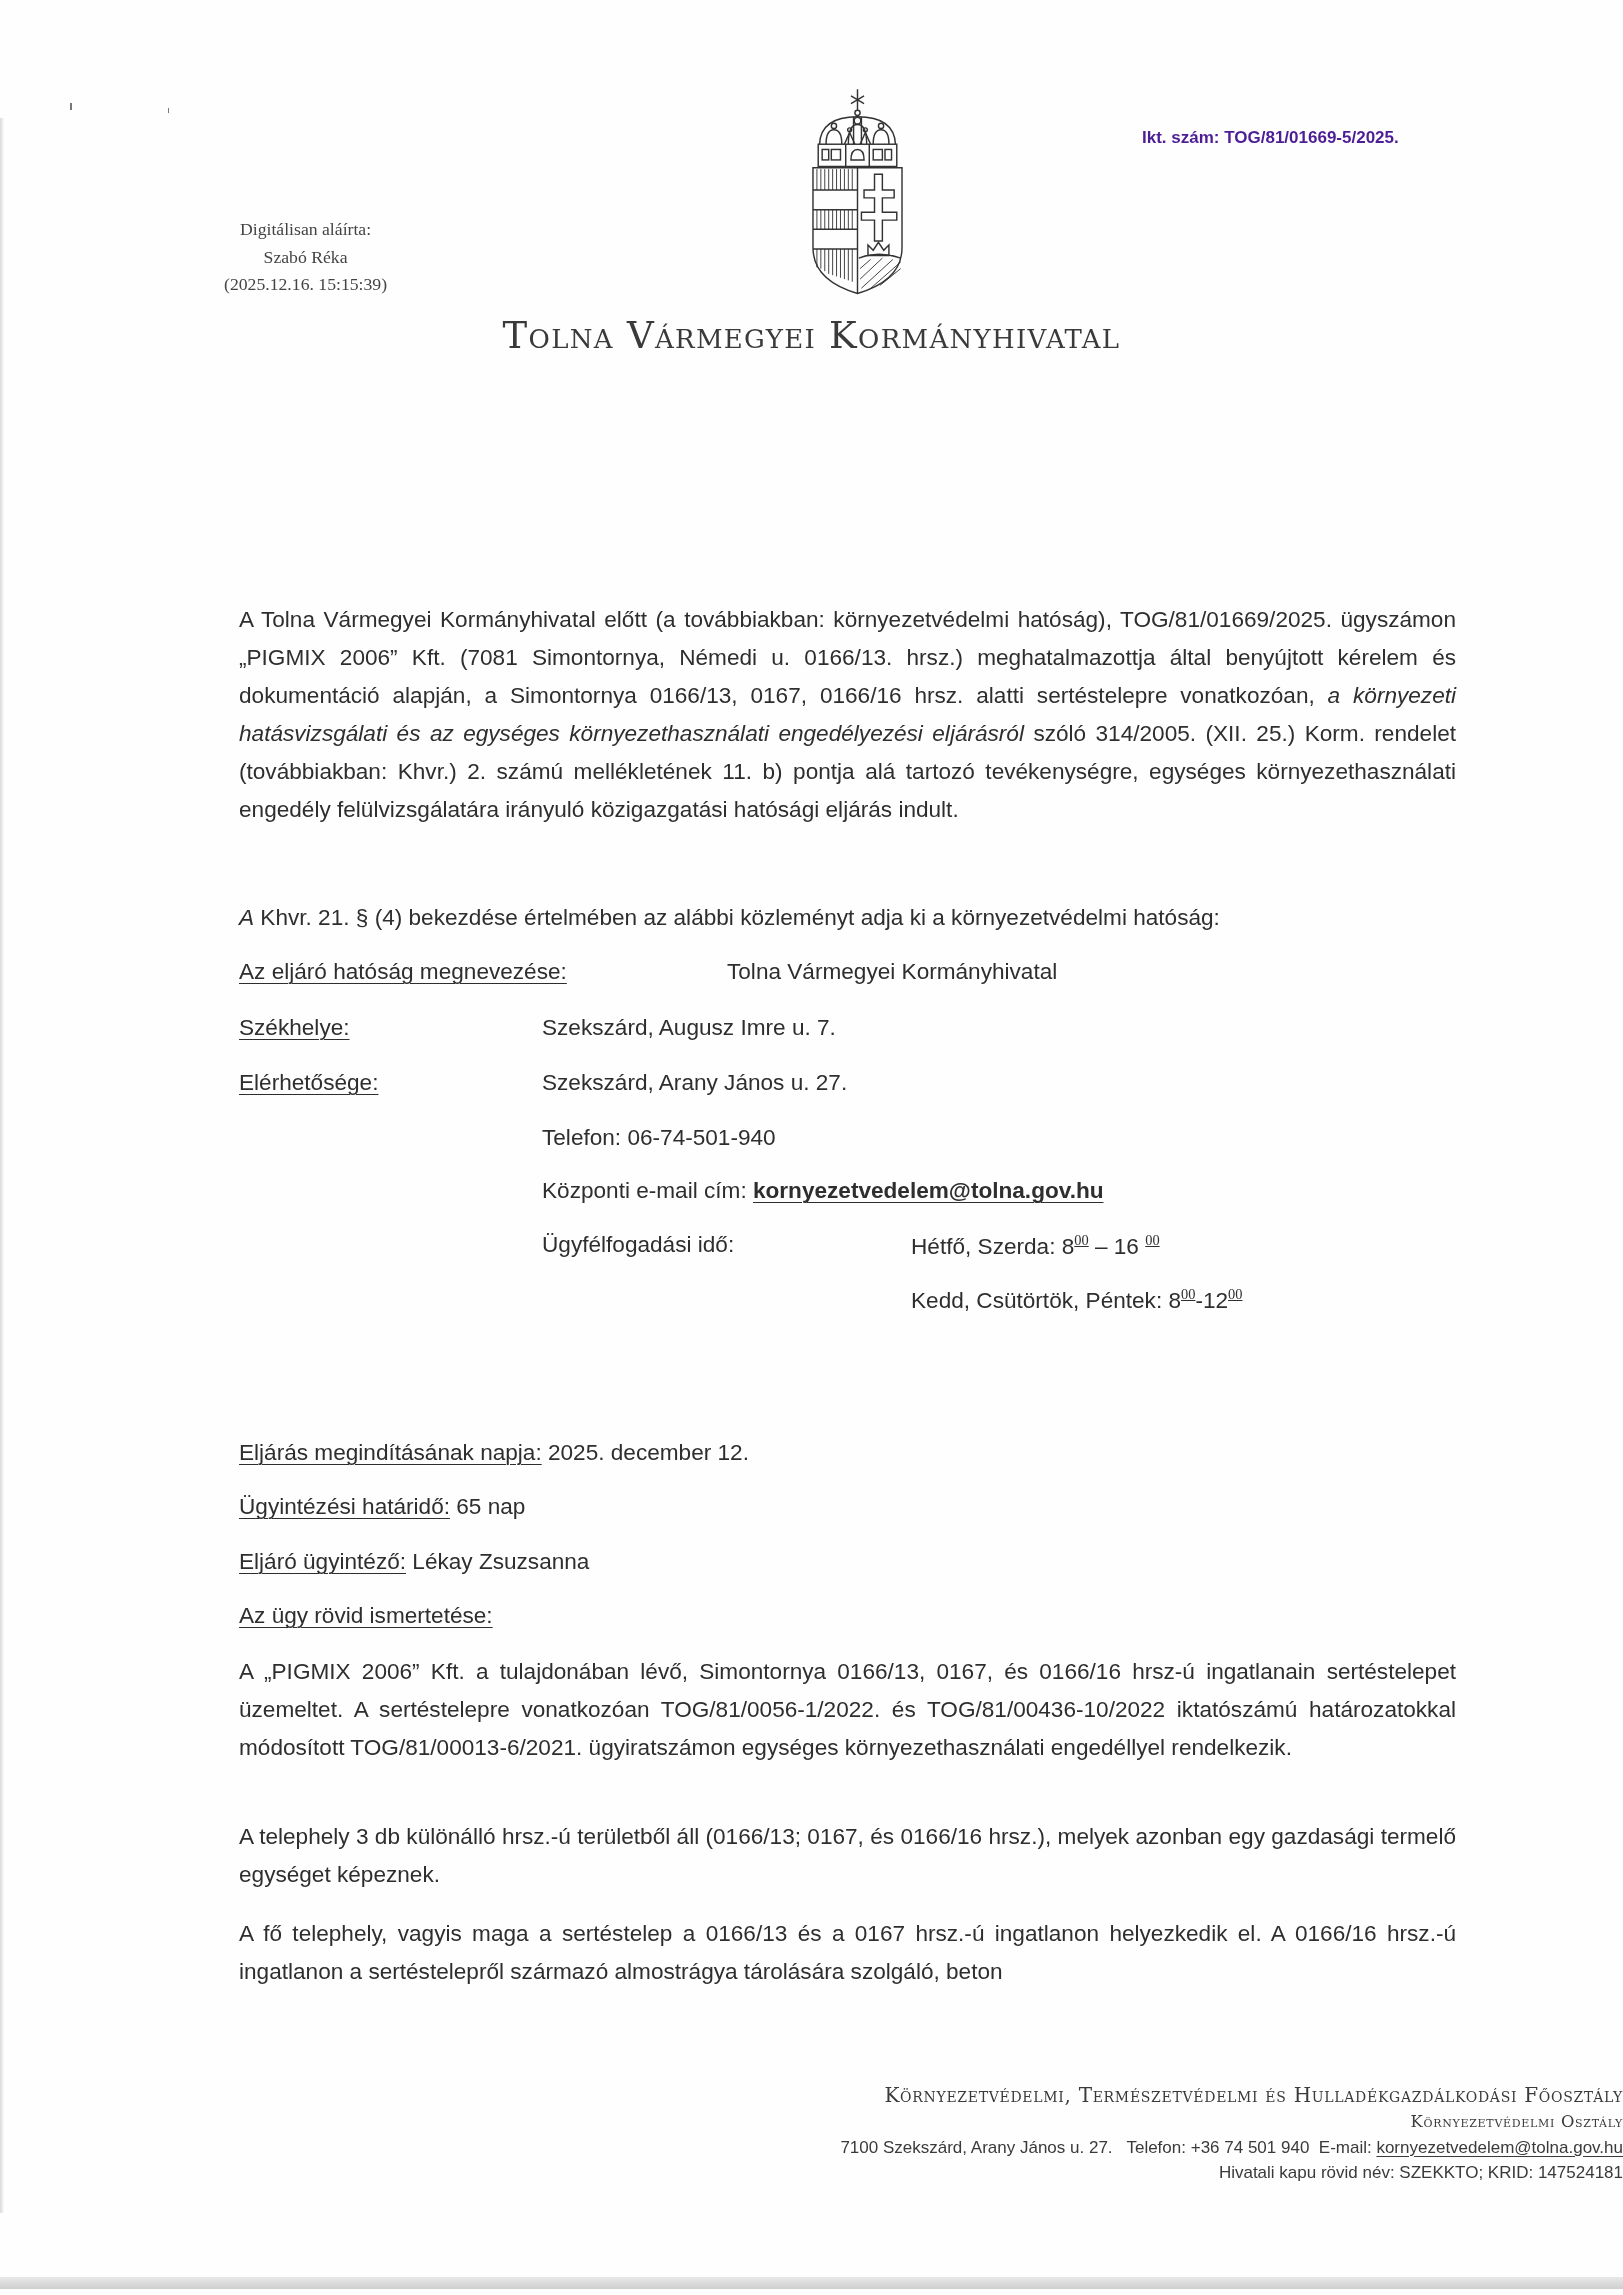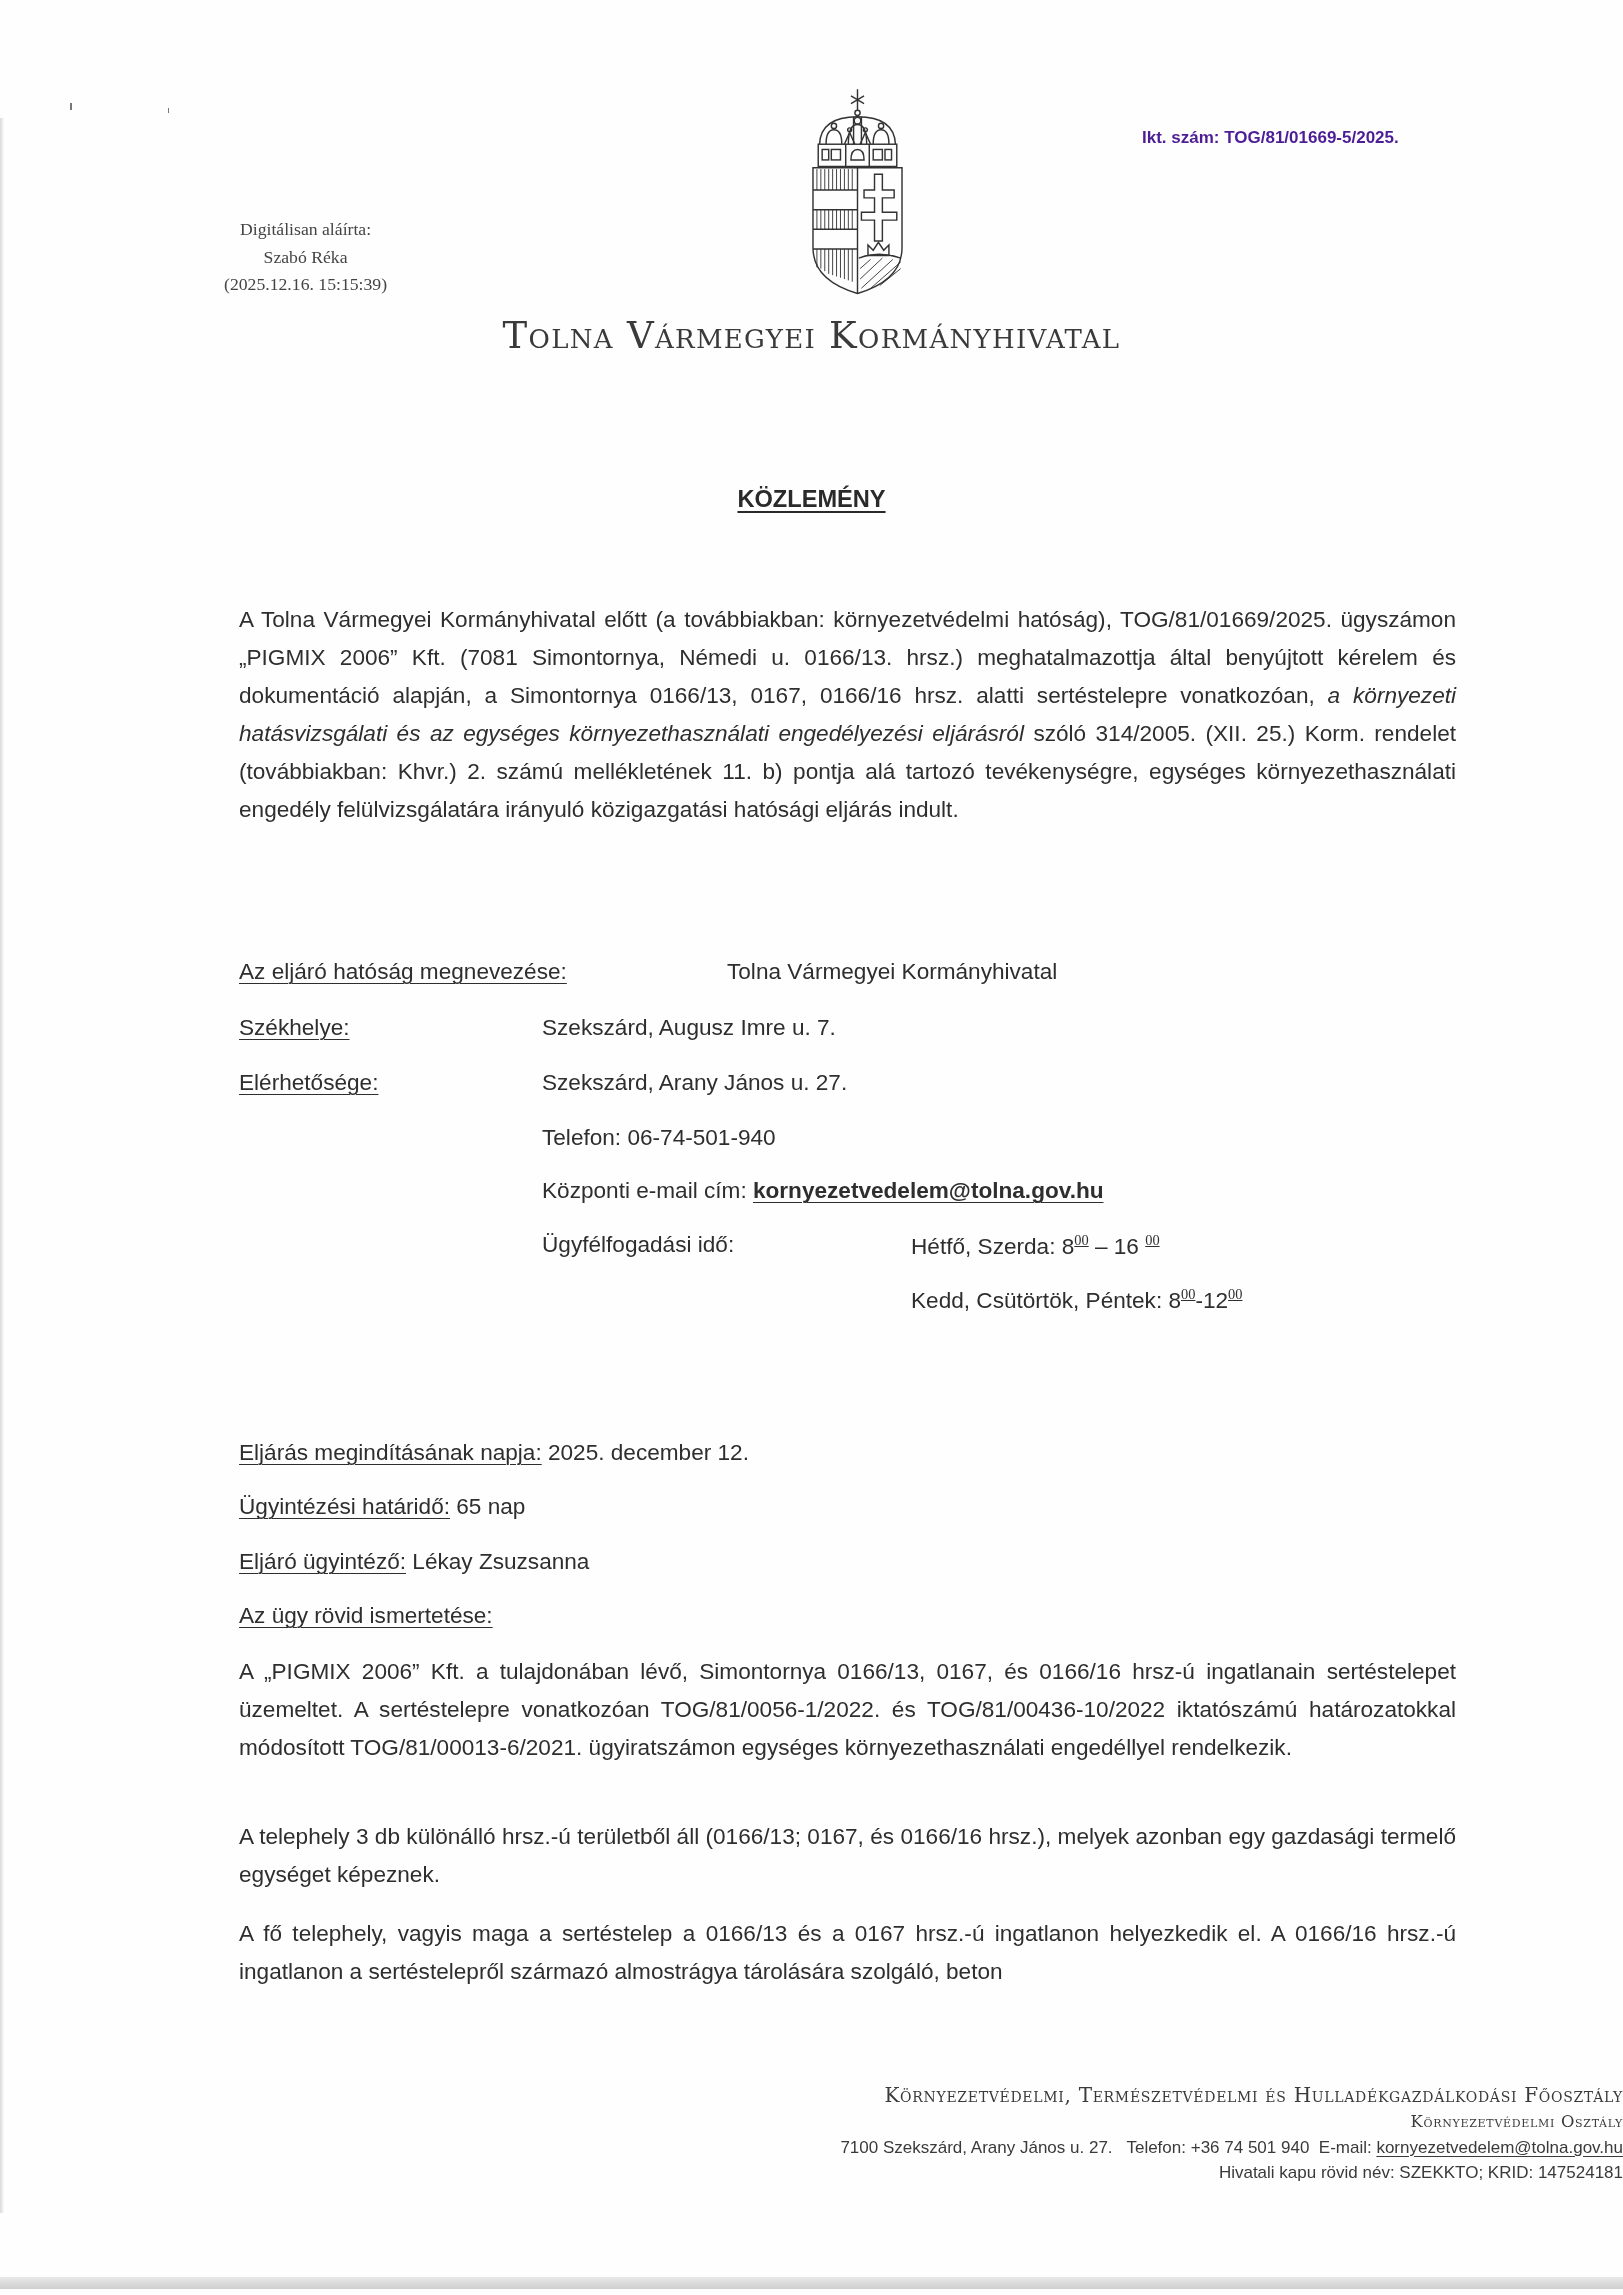--- a/index.html
+++ b/index.html
@@ -98,24 +98,24 @@
       <g stroke-width="1.4">
         <path d="M84 282 L100 268 M84 298 L118 266 M86 312 L134 268 M98 314 L146 272 M114 308 L146 282"></path>
       </g>
     </g>
   </svg>
 
   <div class="ikt">Ikt. szám: TOG/81/01669-5/2025.</div>
 
   <div class="office-title">Tolna Vármegyei Kormányhivatal</div>
 
-  <div class="notice-title"><span>KÖZLEMÉNY</span></div>
 
   <div class="body just" style="top:601px;"><span>A Tolna Vármegyei Kormányhivatal előtt (a továbbiakban: környezetvédelmi hatóság), TOG/81/01669/2025. ügyszámon „PIGMIX 2006” Kft. (7081 Simontornya, Némedi u. 0166/13. hrsz.) meghatalmazottja által benyújtott kérelem és dokumentáció alapján, a Simontornya 0166/13, 0167, 0166/16 hrsz. alatti sertéstelepre vonatkozóan, </span><span class="i">a környezeti hatásvizsgálati és az egységes környezethasználati engedélyezési eljárásról</span><span> szóló 314/2005. (XII. 25.) Korm. rendelet (továbbiakban: Khvr.) 2. számú mellékletének 11. b) pontja alá tartozó tevékenységre, egységes környezethasználati engedély felülvizsgálatára irányuló közigazgatási hatósági eljárás indult.</span></div>
 
+  <div class="line" style="left:239px;top:905px;"><span class="i">A</span><span> Khvr. 21. § (4) bekezdése értelmében az alábbi közleményt adja ki a környezetvédelmi hatóság:</span></div>
 
   <div class="line u" style="left:239px;top:959px;">Az eljáró hatóság megnevezése:</div>
   <div class="line" style="left:727px;top:959px;">Tolna Vármegyei Kormányhivatal</div>
 
   <div class="line u" style="left:239px;top:1015px;">Székhelye:</div>
   <div class="line" style="left:542px;top:1015px;">Szekszárd, Augusz Imre u. 7.</div>
 
   <div class="line u" style="left:239px;top:1070px;">Elérhetősége:</div>
   <div class="line" style="left:542px;top:1070px;">Szekszárd, Arany János u. 27.</div>
 

